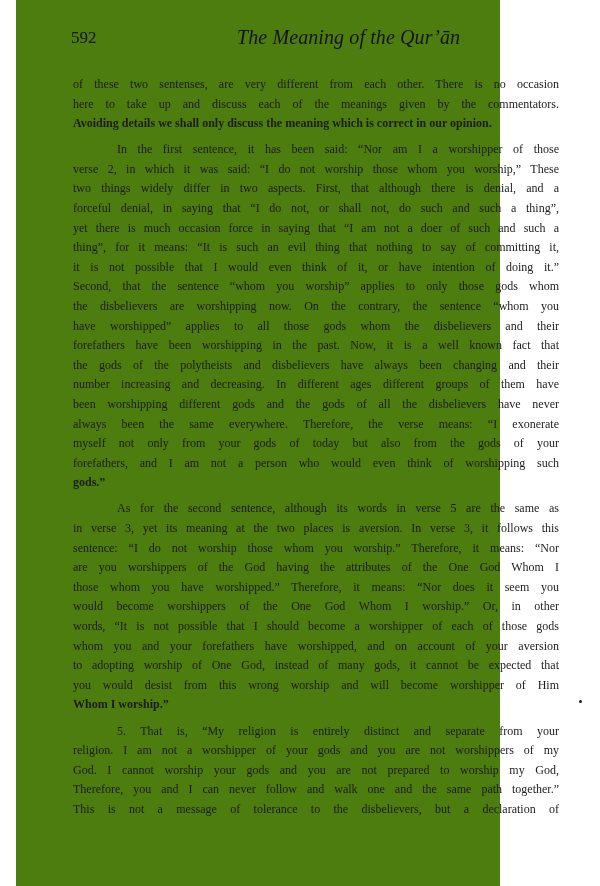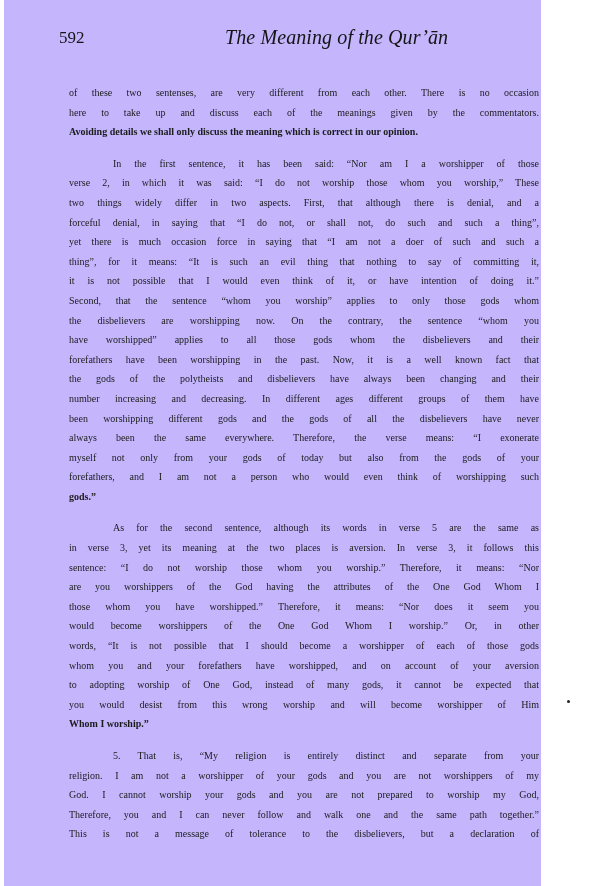--- a/index.html
+++ b/index.html
@@ -10,25 +10,25 @@
     body {
       width: 600px;
       height: 886px;
       position: relative;
       overflow: hidden;
       font-family: "Liberation Serif", "DejaVu Serif", serif;
       color: #1a1a1a;
     }
     .page {
       position: absolute;
-      left: 4px;
+      left: 16px;
       top: 0;
-      width: 537px;
+      width: 484px;
       height: 886px;
-      background: #c4b5fd;
+      background: #4d7c0f;
     }
     .running-head {
       position: absolute;
       top: 26px;
       left: 53px;
       width: 494px;
       height: 24px;
     }
     .page-number {
       position: absolute;
@@ -46,22 +46,22 @@
       color: #151515;
       letter-spacing: 0.1px;
     }
     .body-text {
       position: absolute;
       left: 53px;
       top: 71px;
       width: 494px;
     }
     .para {
-      margin: 12px;
-      font-size: 10px;
+      margin: 4px;
+      font-size: 12px;
       line-height: 19.6px;
       text-align: justify;
       text-align-last: justify;
       color: #1c1c1c;
     }
     .para .line {
       display: block;
       text-align: justify;
       text-align-last: justify;
       white-space: normal;

